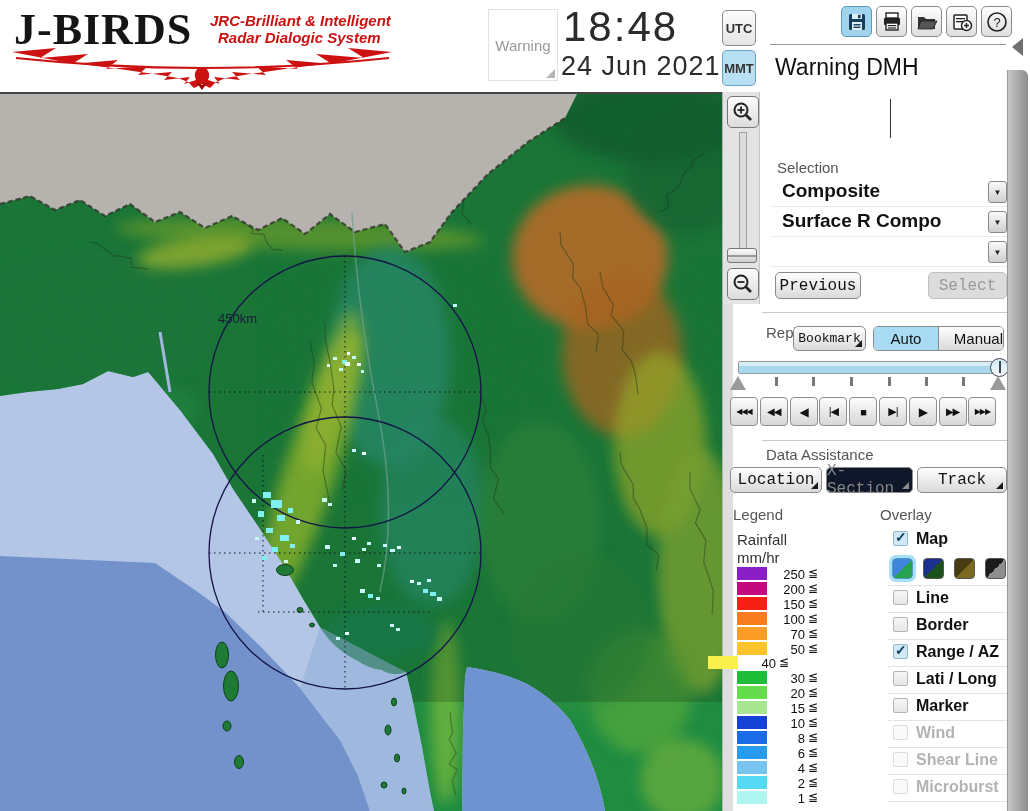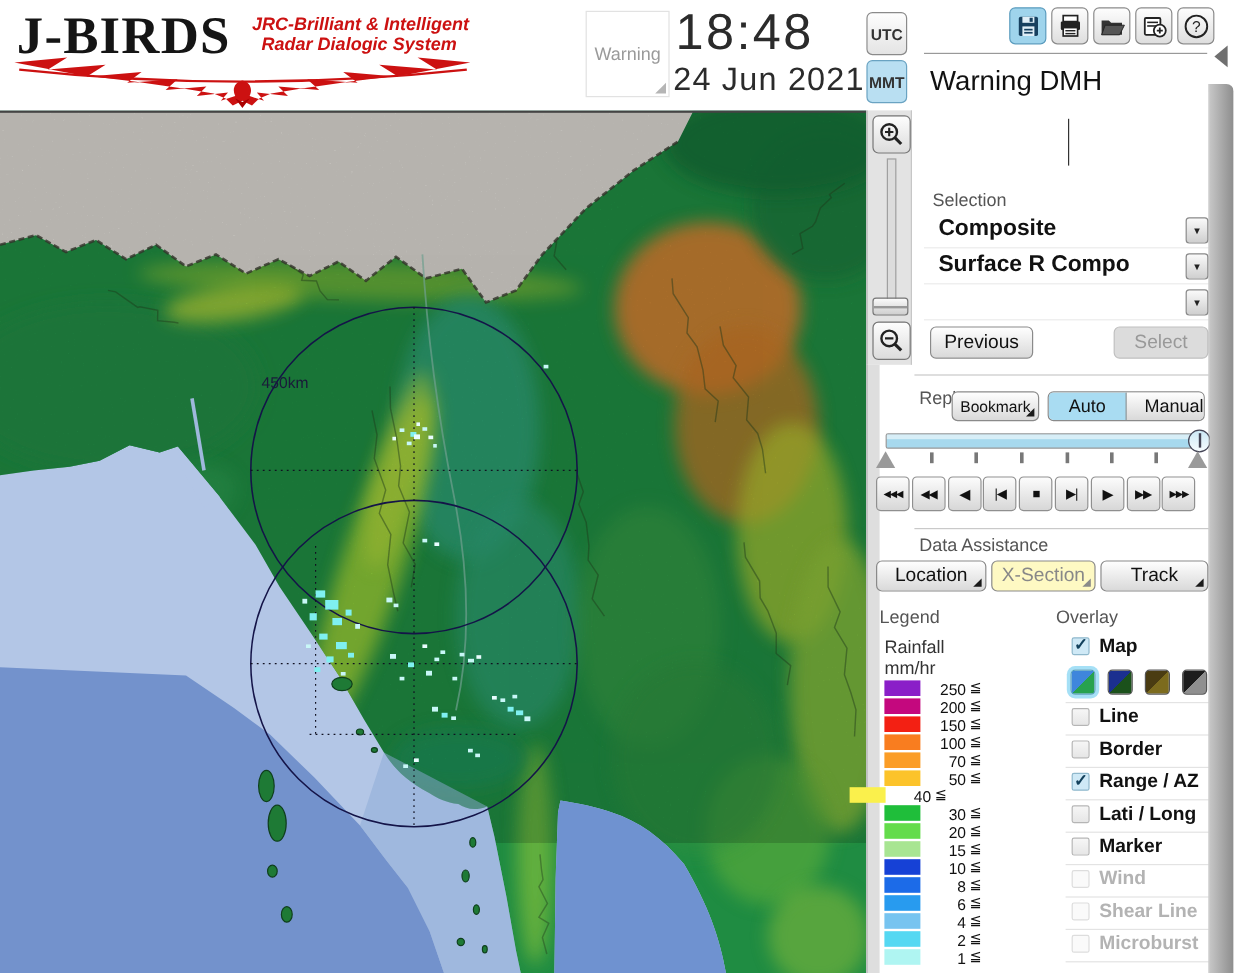--- a/index.html
+++ b/index.html
@@ -18,23 +18,23 @@
   .tzbtn.sel{background:#b9dff2;border-color:#6aa3c2;}
   .toolbtn{width:31px;height:31px;border:1px solid #8a8a8a;border-radius:5px;background:linear-gradient(#fdfdfd,#dedede);
            display:flex;align-items:center;justify-content:center;box-sizing:border-box;}
   .toolbtn.sel{background:#9fd4ec;border-color:#5b9cbe;}
   
   .seclabel{font-size:15px;color:#555;}
   .field-text{font-size:19px;font-weight:bold;color:#111;white-space:nowrap;}
   .ddbtn{width:19px;height:22px;border:1px solid #888;border-radius:3px;background:linear-gradient(#fafafa,#cfcfcf);
          display:flex;align-items:center;justify-content:center;font-size:8px;color:#222;box-sizing:border-box;}
   .btn{border:1px solid #8a8a8a;border-radius:5px;background:linear-gradient(#fefefe,#d9d9d9);
-       display:flex;align-items:center;justify-content:center;font-size:16px;color:#111;box-sizing:border-box;position:absolute;}
+       display:flex;align-items:center;justify-content:center;font-size:16px;color:#111;box-sizing:border-box;position:absolute;font-family:Liberation Mono, monospace;}
   .btn.disabled{background:#dcdcdc;border-color:#c0c0c0;color:#999;}
-  .btn.pressed{background:#fef9c3;text-align:center;}
+  .btn.pressed{background:#0f172a;}
   .corner{position:absolute;right:3px;bottom:3px;width:0;height:0;border-left:7px solid transparent;border-bottom:7px solid #1a1a1a;}
   .corner.gray{border-bottom-color:#8a8a8a;}
   .sep{position:absolute;height:1px;background:#c9c9c9;}
   .tick{position:absolute;width:3px;height:9px;background:#787878;}
   .tri{position:absolute;width:0;height:0;border-left:8px solid transparent;border-right:8px solid transparent;border-bottom:14px solid #9a9a9a;}
   .pbtn{position:absolute;width:28px;height:29px;border:1px solid #8f8f8f;border-radius:4px;background:linear-gradient(#fcfcfc,#d7d7d7);
         display:flex;align-items:center;justify-content:center;color:#111;box-sizing:border-box;letter-spacing:-1px;}
   
   .lrow{position:absolute;height:14px;}
   .lsw{position:absolute;left:0;top:0;width:30px;height:13px;}

